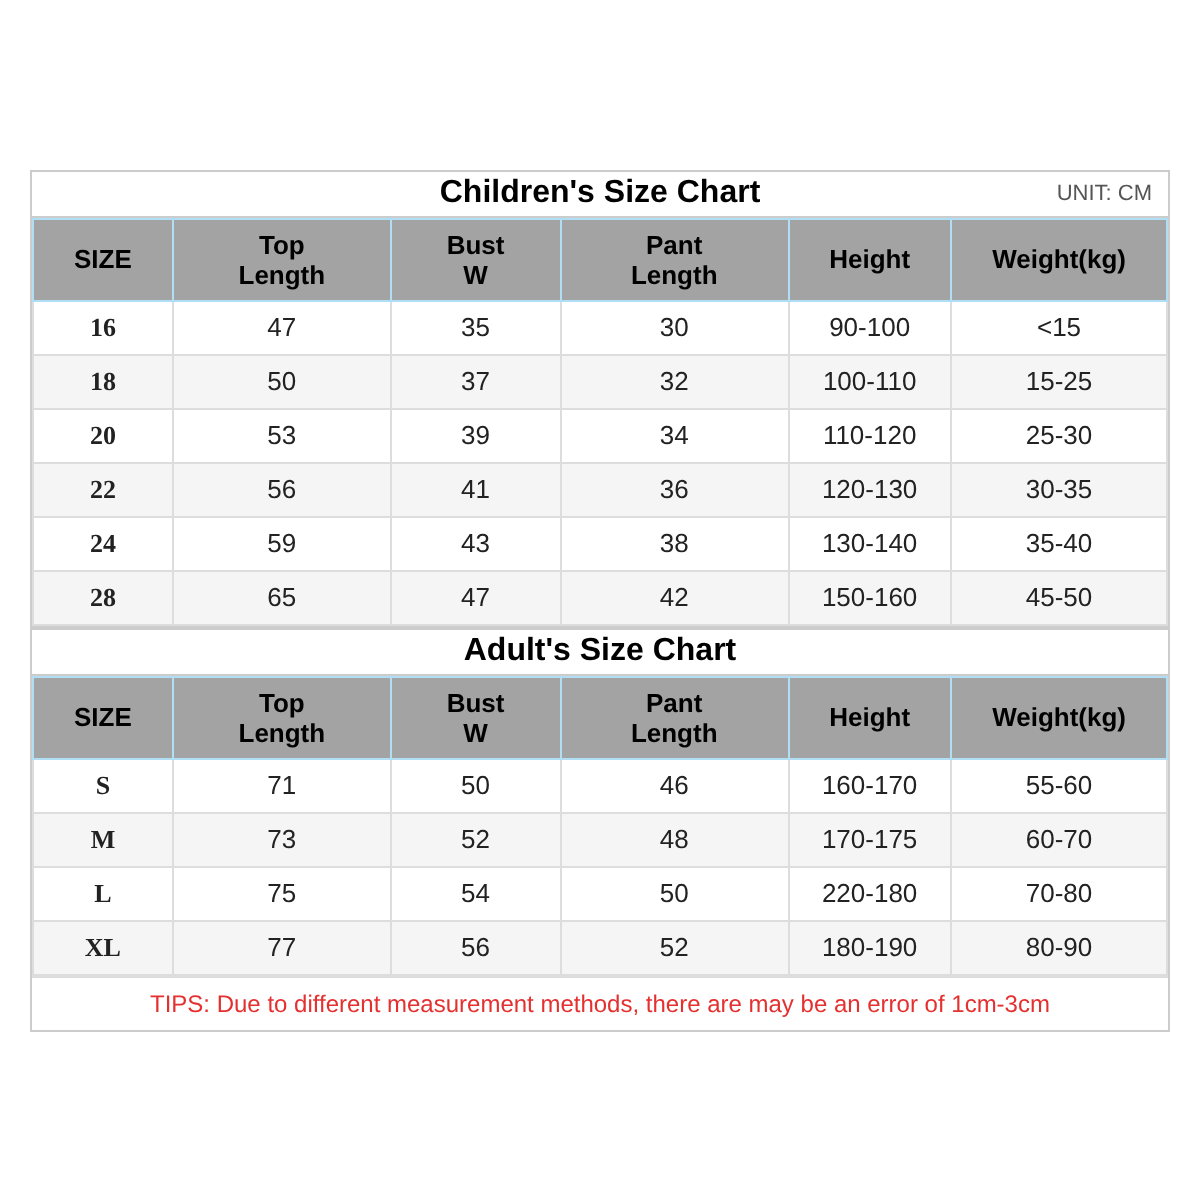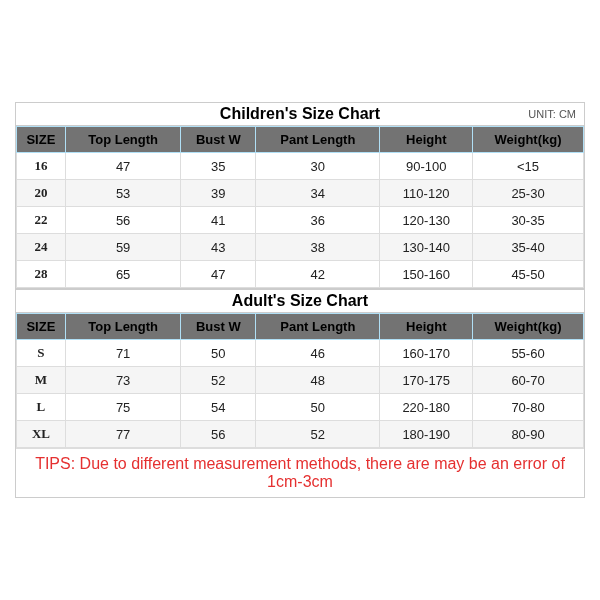--- a/index.html
+++ b/index.html
@@ -36,24 +36,24 @@
       top: 50%;
       transform: translateY(-50%);
       font-size: 11px;
       color: #555;
     }
     table {
       width: 100%;
       border-collapse: collapse;
     }
     thead tr th {
-      background: #737373;
+      background: #a3a3a3;
       color: #000;
       font-weight: bold;
-      padding: 5px 0;
+      padding: 5px 20px;
       text-align: center;
       border: 1px solid #b0dff5;
       font-size: 13px;
     }
     tbody tr td {
       padding: 5px 4px;
       text-align: center;
       border: 1px solid #ddd;
       font-size: 13px;
       color: #222;
@@ -67,21 +67,21 @@
     tbody tr td:first-child {
       font-weight: bold;
       font-family: Liberation Serif, serif;
     }
     .adult-section {
       border-top: 2px solid #ccc;
     }
     .tips-row {
       padding: 6px 8px;
       text-align: center;
-      font-size: 16px;
+      font-size: 12px;
       color: #e53030;
       border-top: 1px solid #ddd;
     }
   </style>
 </head>
 <body>
 
 <div class="chart-wrapper">
 
   <div class="section-title-row">
@@ -104,20 +104,28 @@
 
     <tr>
           <td>16</td>
           <td>47</td>
           <td>35</td>
           <td>30</td>
           <td>90-100</td>
           <td>&lt;15</td>
         </tr>
         <tr>
+          <td>18</td>
+          <td>50</td>
+          <td>37</td>
+          <td>32</td>
+          <td>100-110</td>
+          <td>15-25</td>
+        </tr>
+        <tr>
           <td>20</td>
           <td>53</td>
           <td>39</td>
           <td>34</td>
           <td>110-120</td>
           <td>25-30</td>
         </tr>
         <tr>
           <td>22</td>
           <td>56</td>

